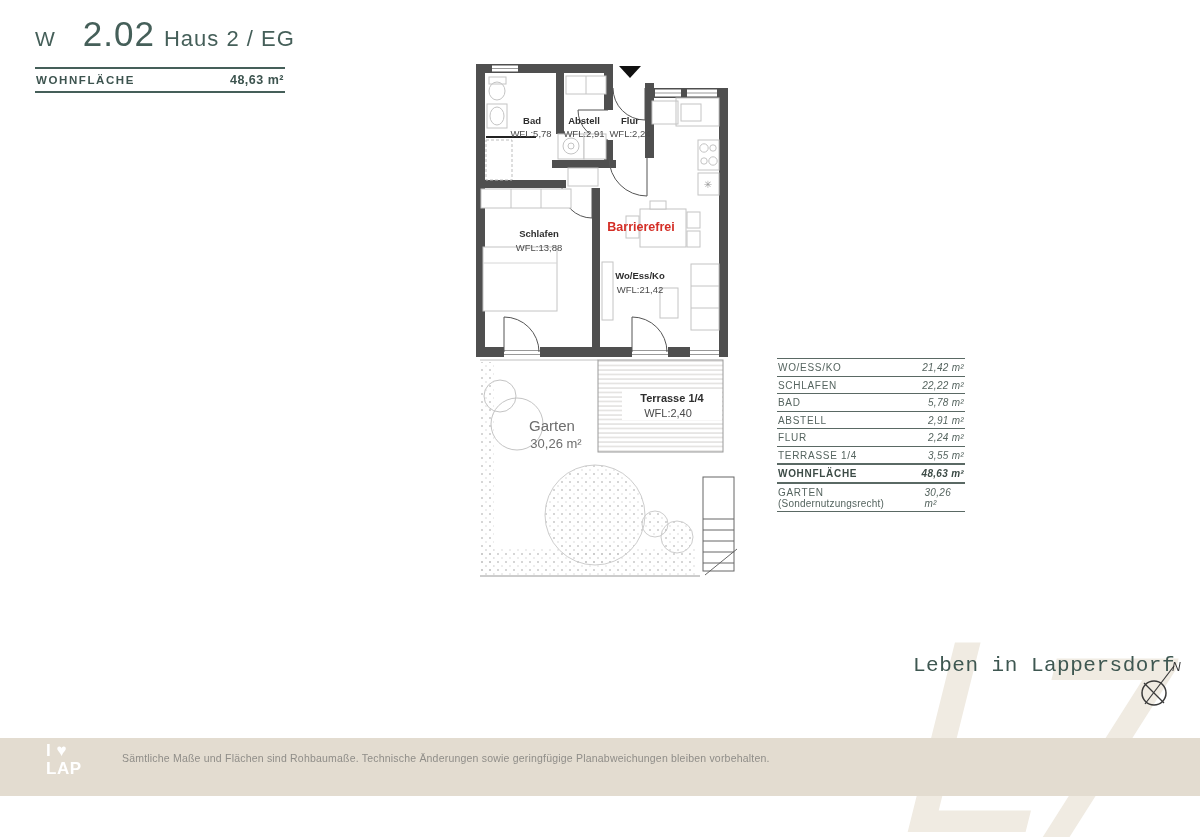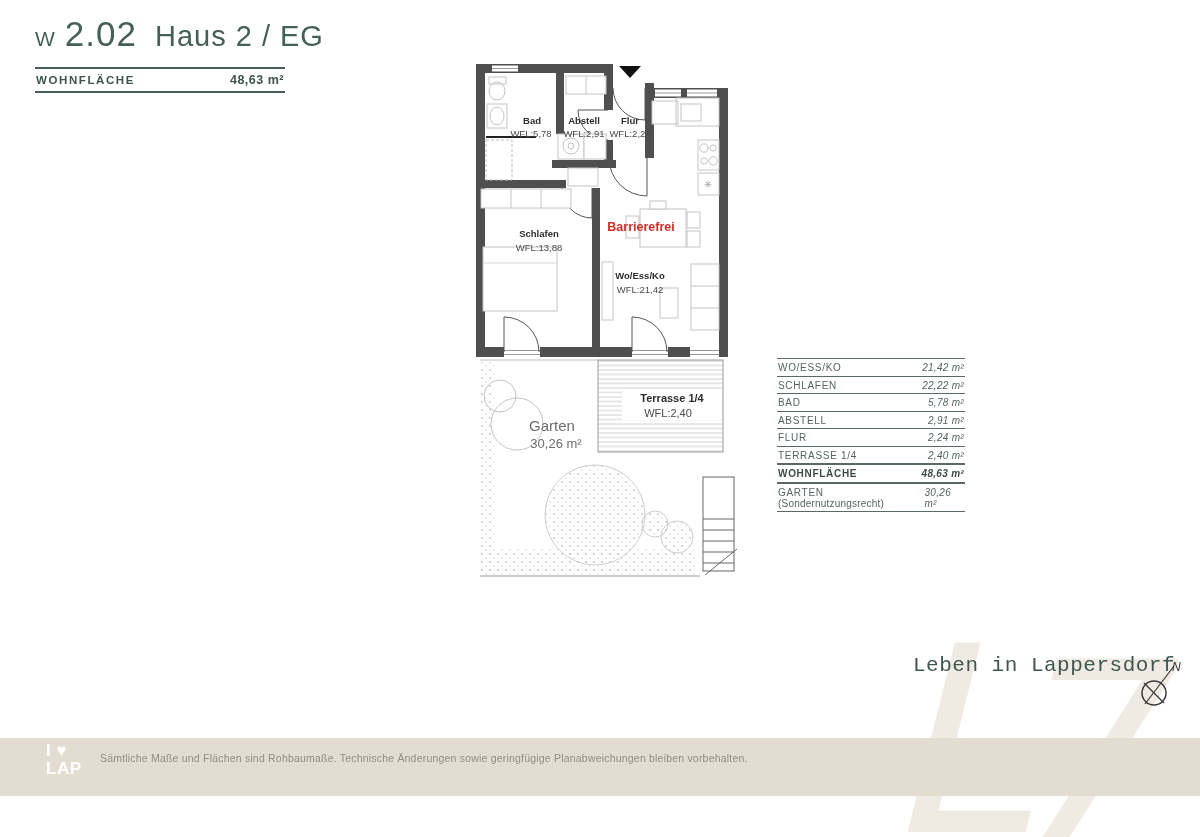--- a/index.html
+++ b/index.html
@@ -2,22 +2,22 @@
 <html><head>
 <meta charset="utf-8">
 <style>
   html,body{margin:0;padding:0;}
   body{font-family:"Liberation Sans",sans-serif;}
   #page{position:relative;width:1200px;height:837px;background:#ffffff;overflow:hidden;}
 
   
   #title{position:absolute;left:35px;top:14px;display:flex;align-items:baseline;color:#455f59;}
   #title .w{font-size:21px;letter-spacing:1px;font-weight:400;}
-  #title .num{font-size:35px;font-weight:500;margin-left:9px;letter-spacing:1px;}
-  #title .haus{font-size:29px;font-weight:400;margin-left:18px;letter-spacing:1px;}
+  #title .num{font-size:35px;font-weight:500;margin-left:27px;letter-spacing:1px;}
+  #title .haus{font-size:22px;font-weight:400;margin-left:9px;letter-spacing:1px;}
   #areabox{position:absolute;left:35px;top:67px;width:248px;border-top:2px solid #455f59;border-bottom:2px solid #455f59;
            display:flex;justify-content:space-between;align-items:center;padding:4px 1px;color:#3d544f;}
   #areabox .lbl{font-size:11.5px;font-weight:bold;letter-spacing:1.6px;}
   #areabox .val{font-size:12.5px;font-weight:bold;letter-spacing:.5px;}
 
   
   #plan{position:absolute;left:455px;top:55px;}
   .room-name{font:bold 9.5px "Liberation Sans",sans-serif;fill:#2e2e2e;text-anchor:middle;}
   .room-wfl{font:9.5px "Liberation Sans",sans-serif;fill:#4a4a4a;text-anchor:middle;}
   .terr-name{font:bold 11px "Liberation Sans",sans-serif;fill:#2e2e2e;text-anchor:middle;}
@@ -39,21 +39,21 @@
   .t-value{letter-spacing:.3px;font-style:italic;}
 
   
   #watermark{position:absolute;left:850px;top:580px;}
   #tagline{position:absolute;left:913px;top:654px;font-family:Liberation Mono, monospace;font-size:21px;color:#3e5751;letter-spacing:.5px;}
   #compass{position:absolute;left:1130px;top:655px;}
 
   
   #footer-bar{position:absolute;left:0;top:738px;width:1200px;height:58px;background:#e3dcd0;}
   #logo{position:absolute;left:46px;top:742px;color:#ffffff;font-weight:bold;font-size:17px;line-height:18px;letter-spacing:.5px;}
-  #disclaimer{position:absolute;left:100px;top:751px;font-size:10.5px;line-height:15px;color:#8f8d88;letter-spacing:.2px;text-align:center;}
+  #disclaimer{position:absolute;left:122px;top:751px;font-size:10.5px;line-height:15px;color:#8f8d88;letter-spacing:.2px;text-align:center;}
 </style>
 </head>
 <body>
 
 <div id="page">
 
   <div id="title">
     <span class="w">W</span>
     <span class="num">2.02</span>
     <span class="haus">Haus 2 / EG</span>
@@ -258,21 +258,21 @@
       <span class="t-value">2,91 m²</span>
     </div>
 
     <div class="t-row">
       <span class="t-label"><span class="t-main">FLUR</span> <span class="t-sub"></span></span>
       <span class="t-value">2,24 m²</span>
     </div>
 
     <div class="t-row pre-bold">
       <span class="t-label"><span class="t-main">TERRASSE 1/4</span> <span class="t-sub"></span></span>
-      <span class="t-value">2,40 m²</span>
+      <span class="t-value">3,55 m²</span>
     </div>
 
     <div class="t-row bold">
       <span class="t-label"><span class="t-main">WOHNFLÄCHE</span> <span class="t-sub"></span></span>
       <span class="t-value">48,63 m²</span>
     </div>
 
     <div class="t-row">
       <span class="t-label"><span class="t-main">GARTEN</span> <span class="t-sub">(Sondernutzungsrecht)</span></span>
       <span class="t-value">30,26 m²</span>

